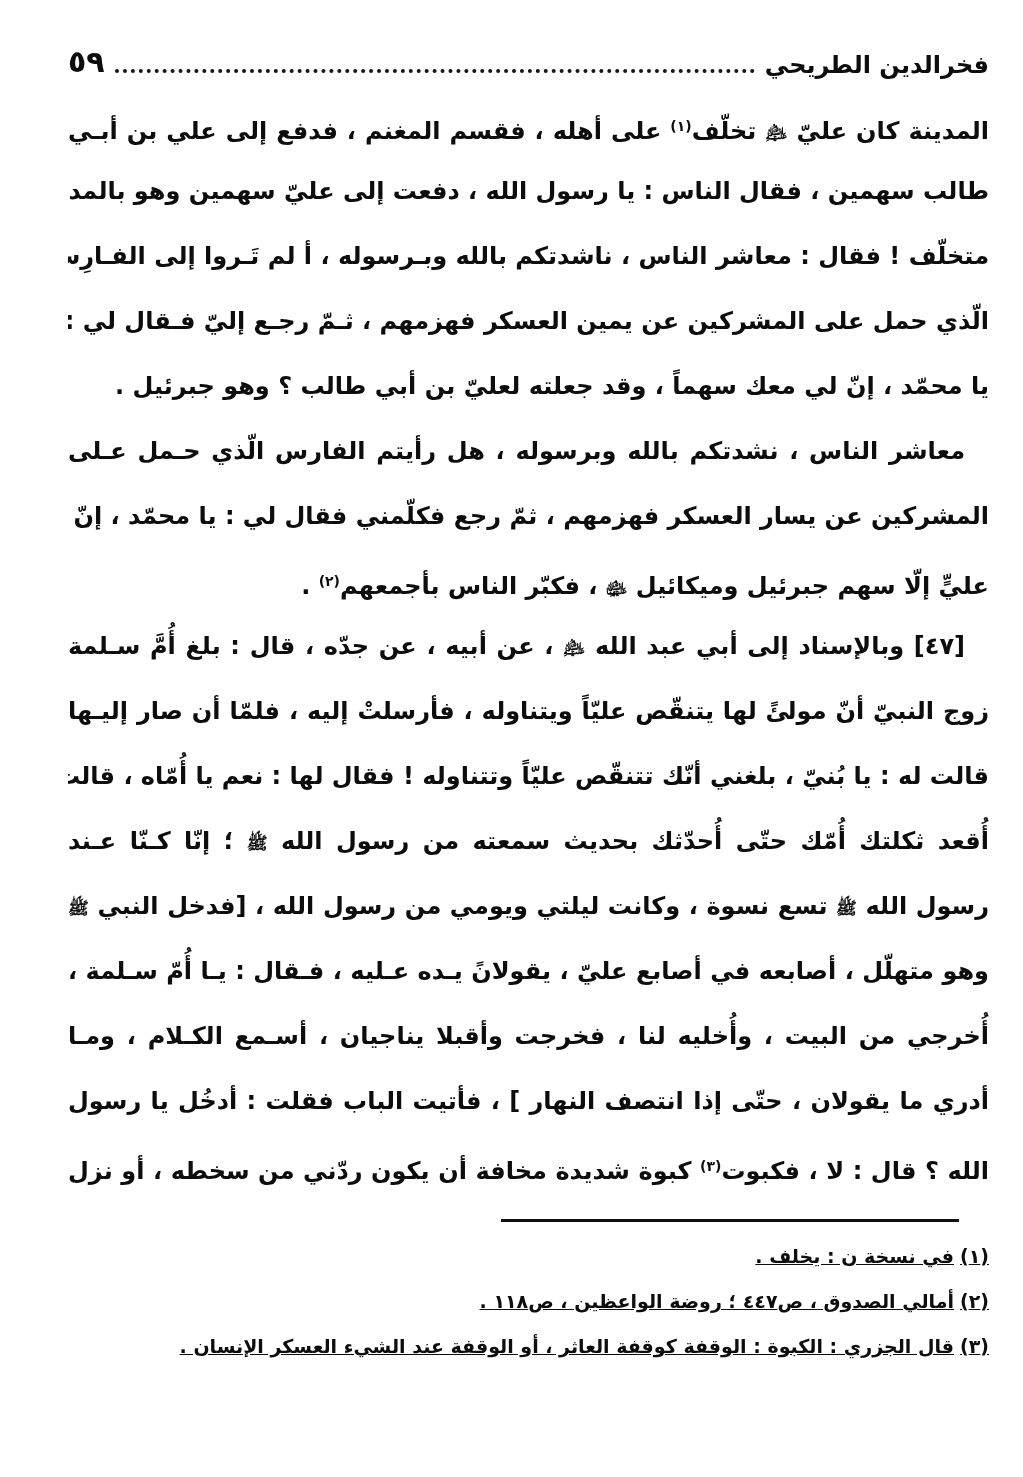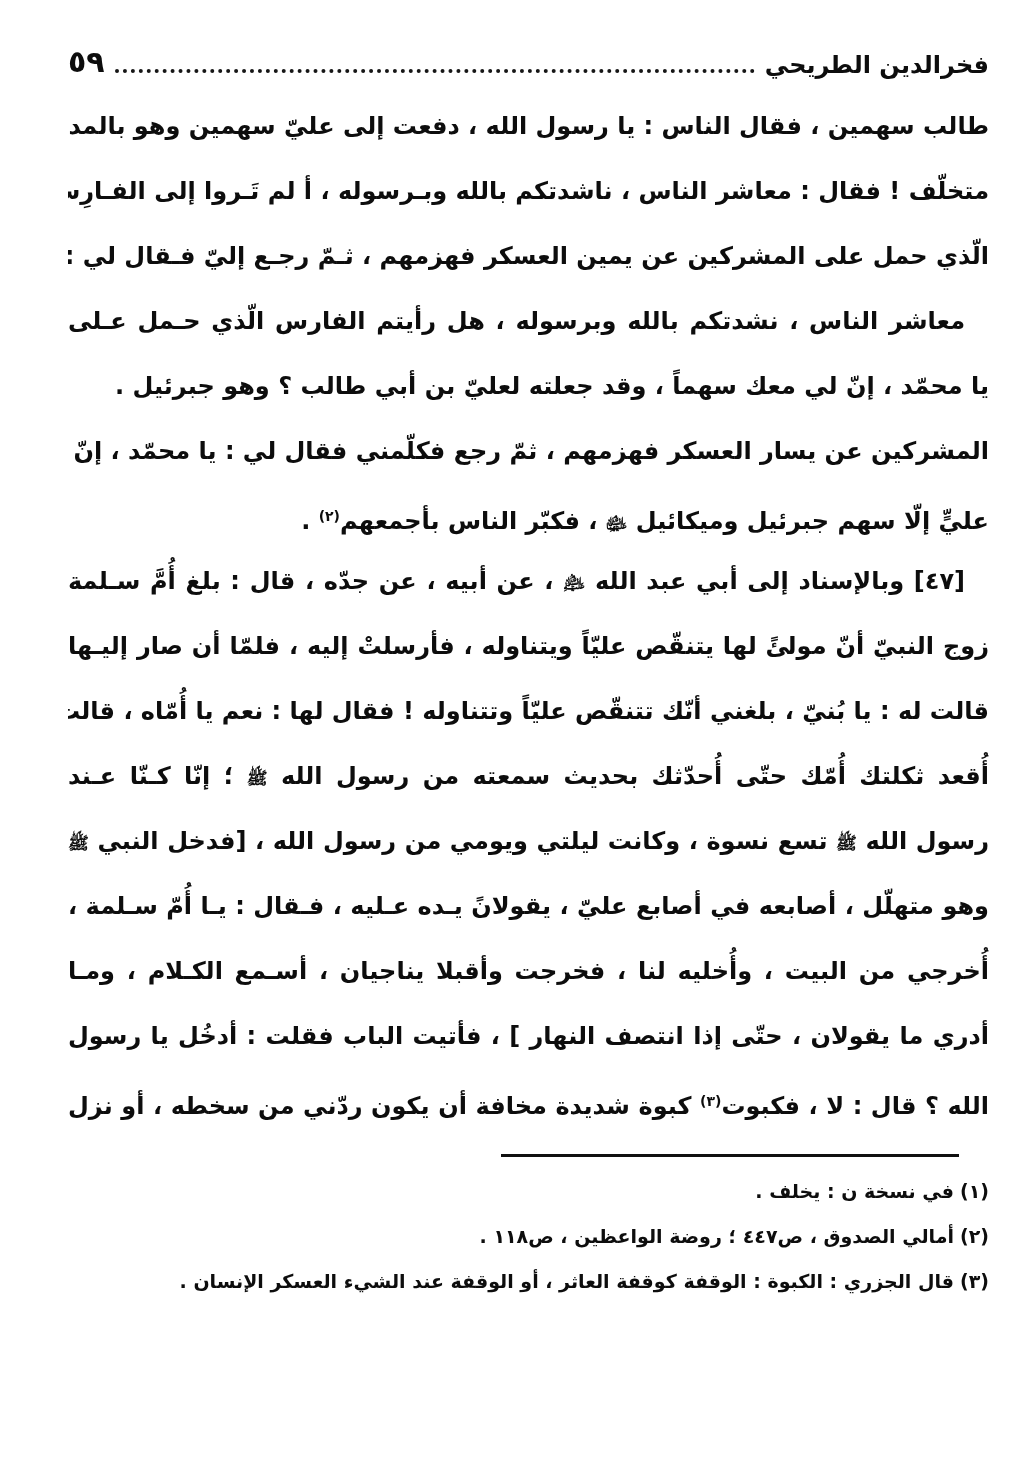--- a/index.html
+++ b/index.html
@@ -58,21 +58,21 @@
     letter-spacing:-1px;
   }
   .honorific{font-size:0.72em;}
   
   .fn-sep{
     margin-top:20px;
     margin-right:30px;
     width:458px;
     border-top:3px solid #101010;
   }
-  .footnotes{margin-top:12px;}
+  .footnotes{margin-top:12px;text-decoration:underline;}
   .fn-line{
     font-size:19px;
     font-weight:bold;
     line-height:45px;
     height:45px;
     white-space:nowrap;
     overflow:hidden;
     text-align:right;
   }
   .fn-marker{margin-left:6px;}
@@ -83,25 +83,26 @@
 <div class="page">
   <div class="content">
 
     <div class="runhead">
       <span class="runhead-title">فخرالدين الطريحي</span>
       <span class="runhead-leader"></span>
       <span class="runhead-page">٥٩</span>
     </div>
 
     <div class="body-text">
+        <div class="line">المدينة كان عليّ <span class="honorific">﵇</span> تخلّف<sup class="fnref">(١)</sup> على أهله ، فقسم المغنم ، فدفع إلى علي بن أبـي</div>
         <div class="line">طالب سهمين ، فقال الناس : يا رسول الله ، دفعت إلى عليّ سهمين وهو بالمدينة</div>
         <div class="line">متخلّف ! فقال : معاشر الناس ، ناشدتكم بالله وبـرسوله ، أ لم تَـروا إلى الفـارِس</div>
         <div class="line">الّذي حمل على المشركين عن يمين العسكر فهزمهم ، ثـمّ رجـع إليّ فـقال لي :</div>
+        <div class="line p-last">يا محمّد ، إنّ لي معك سهماً ، وقد جعلته لعليّ بن أبي طالب ؟ وهو جبرئيل .</div>
         <div class="line p-first">معاشر الناس ، نشدتكم بالله وبرسوله ، هل رأيتم الفارس الّذي حـمل عـلى</div>
-        <div class="line p-last">يا محمّد ، إنّ لي معك سهماً ، وقد جعلته لعليّ بن أبي طالب ؟ وهو جبرئيل .</div>
         <div class="line">المشركين عن يسار العسكر فهزمهم ، ثمّ رجع فكلّمني فقال لي : يا محمّد ، إنّ لي</div>
         <div class="line p-last">عليٍّ إلّا سهم جبرئيل وميكائيل <span class="honorific">﵉</span> ، فكبّر الناس بأجمعهم<sup class="fnref">(٢)</sup> .</div>
         <div class="line p-first">[٤٧] وبالإسناد إلى أبي عبد الله <span class="honorific">﵇</span> ، عن أبيه ، عن جدّه ، قال : بلغ أُمَّ سـلمة</div>
         <div class="line">زوج النبيّ أنّ مولئً لها يتنقّص عليّاً ويتناوله ، فأرسلتْ إليه ، فلمّا أن صار إليـها</div>
         <div class="line">قالت له : يا بُنيّ ، بلغني أنّك تتنقّص عليّاً وتتناوله ! فقال لها : نعم يا أُمّاه ، قالت له :</div>
         <div class="line">أُقعد ثكلتك أُمّك حتّى أُحدّثك بحديث سمعته من رسول الله <span class="honorific">ﷺ</span> ؛ إنّا كـنّا عـند</div>
         <div class="line">رسول الله <span class="honorific">ﷺ</span> تسع نسوة ، وكانت ليلتي ويومي من رسول الله ، [فدخل النبي <span class="honorific">ﷺ</span></div>
         <div class="line">وهو متهلّل ، أصابعه في أصابع عليّ ، يقولانً يـده عـليه ، فـقال : يـا أُمّ سـلمة ،</div>
         <div class="line">أُخرجي من البيت ، وأُخليه لنا ، فخرجت وأقبلا يناجيان ، أسـمع الكـلام ، ومـا</div>
         <div class="line">أدري ما يقولان ، حتّى إذا انتصف النهار ] ، فأتيت الباب فقلت : أدخُل يا رسول</div>

